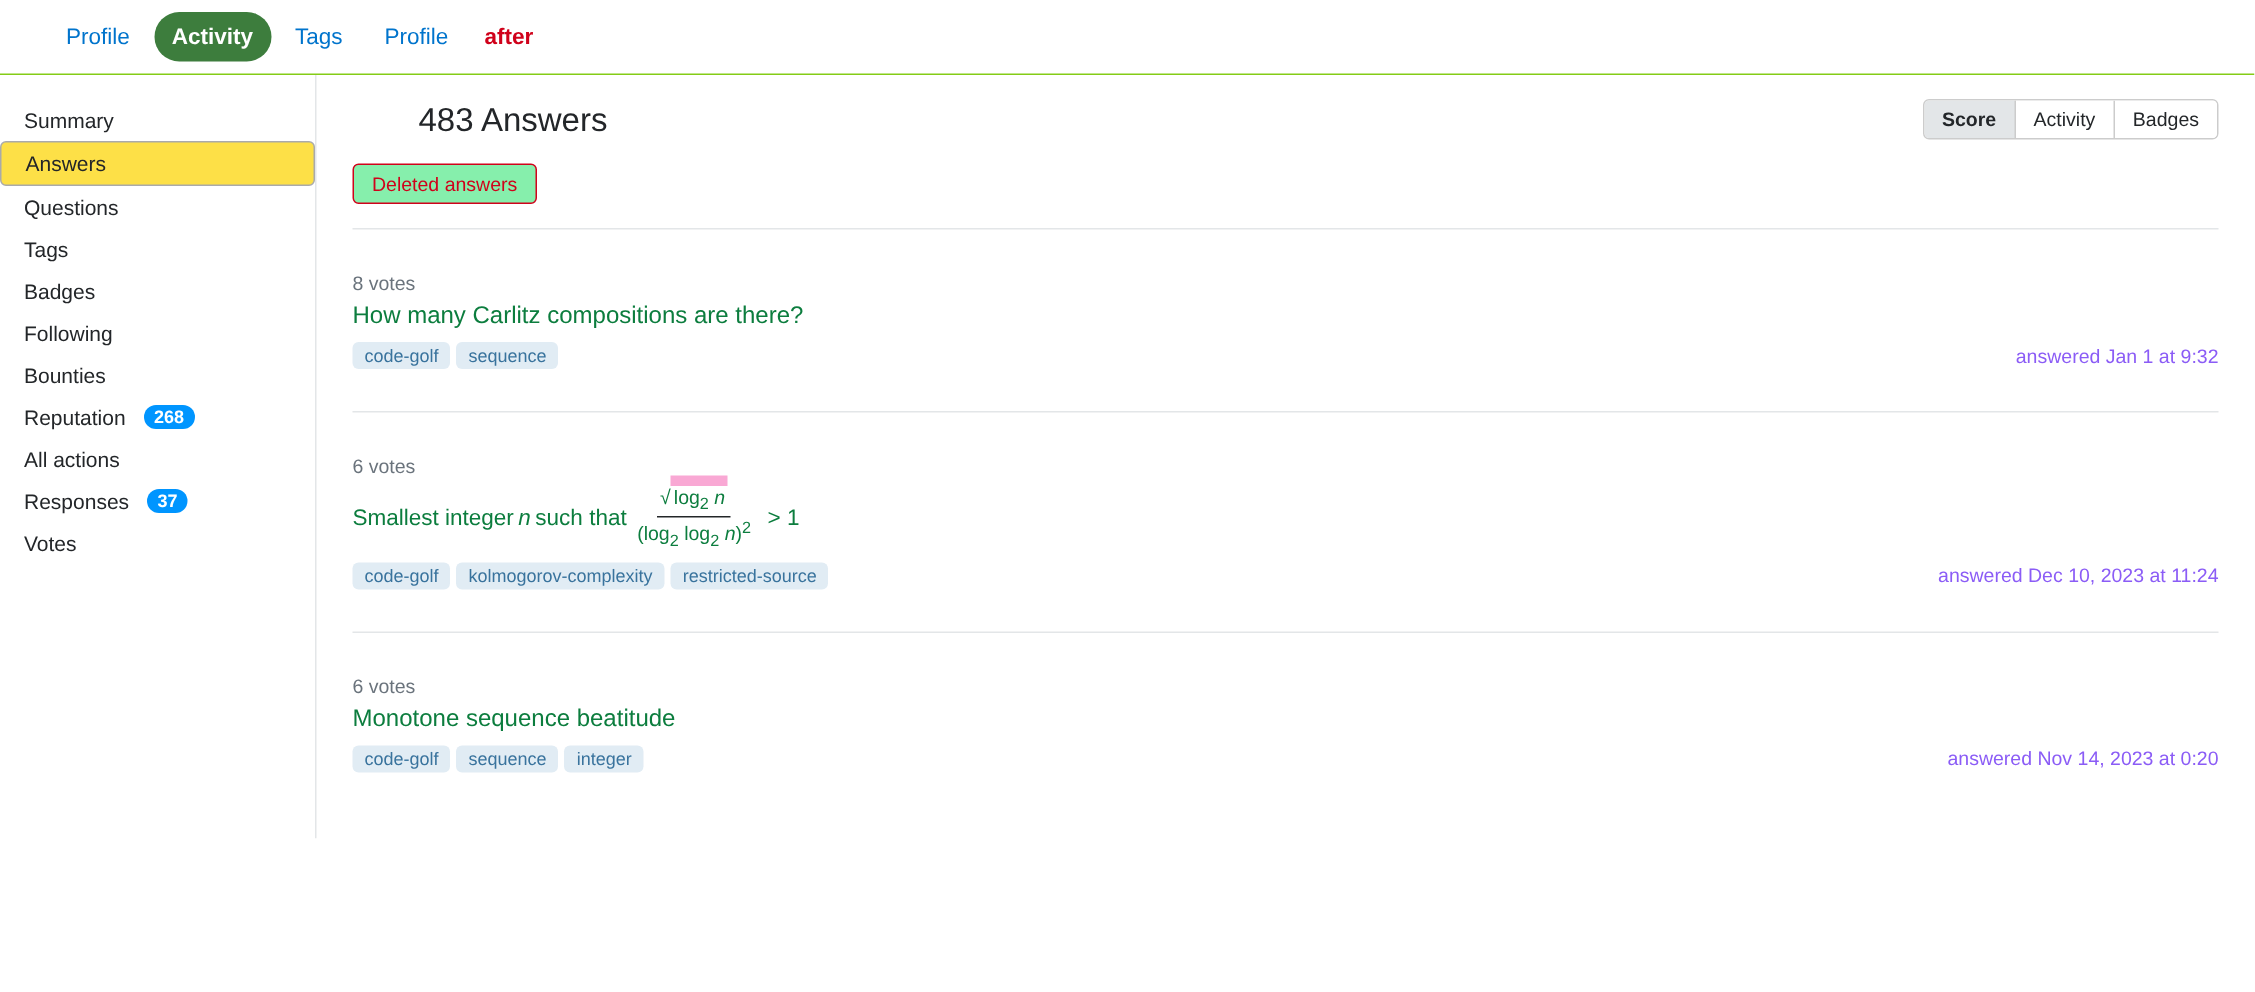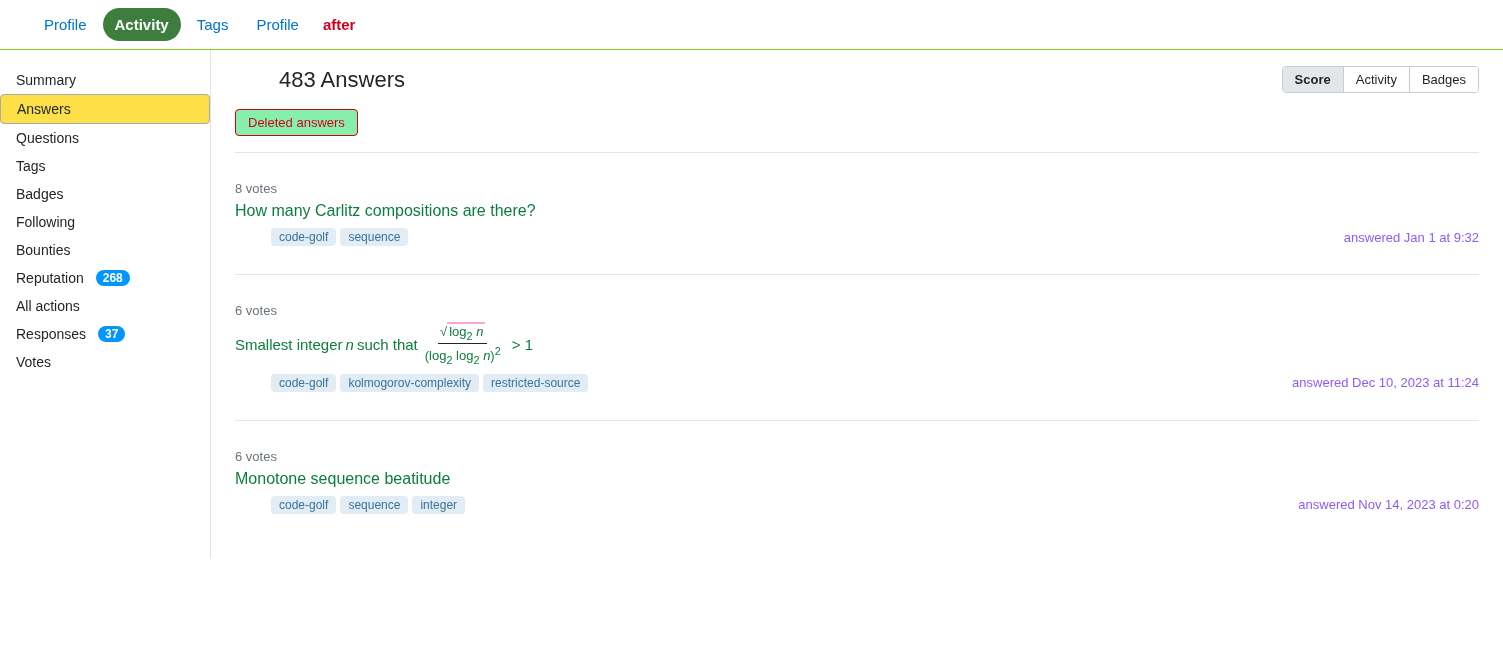--- a/index.html
+++ b/index.html
@@ -149,21 +149,20 @@
       display: flex;
       align-items: center;
       justify-content: space-between;
       flex-wrap: wrap;
       gap: 4px;
     }
     .tags-left {
       display: flex;
       gap: 4px;
       flex-wrap: wrap;
-      margin-left: 36px;
     }
     .tag {
       background: #e1ecf4;
       color: #39739d;
       border-radius: 4px;
       padding: 2px 8px;
       font-size: 12px;
       cursor: pointer;
     }
 
@@ -283,21 +282,21 @@
     
     <div class="answer-item">
       <div class="votes-label">6 votes</div>
       <div class="answer-title-math">
         <span>Smallest integer</span>
         <span style="font-style:italic;">n</span>
         <span>such that</span>
 
         <span class="math-frac">
           <span class="numer">
-            √<span style="border-top:2px solid #f9a8d4; padding:0 2px;">log<sub>2</sub> <i>n</i></span>
+            √<span style="border-top:7px solid #f9a8d4; padding:0 2px;">log<sub>2</sub> <i>n</i></span>
           </span>
           <span class="denom">(log<sub>2</sub> log<sub>2</sub> <i>n</i>)<sup>2</sup></span>
         </span>
         <span class="math-gt">&gt; 1</span>
       </div>
       <div class="tags-row">
         <div class="tags-left">
           <span class="tag">code-golf</span>
           <span class="tag">kolmogorov-complexity</span>
           <span class="tag">restricted-source</span>

